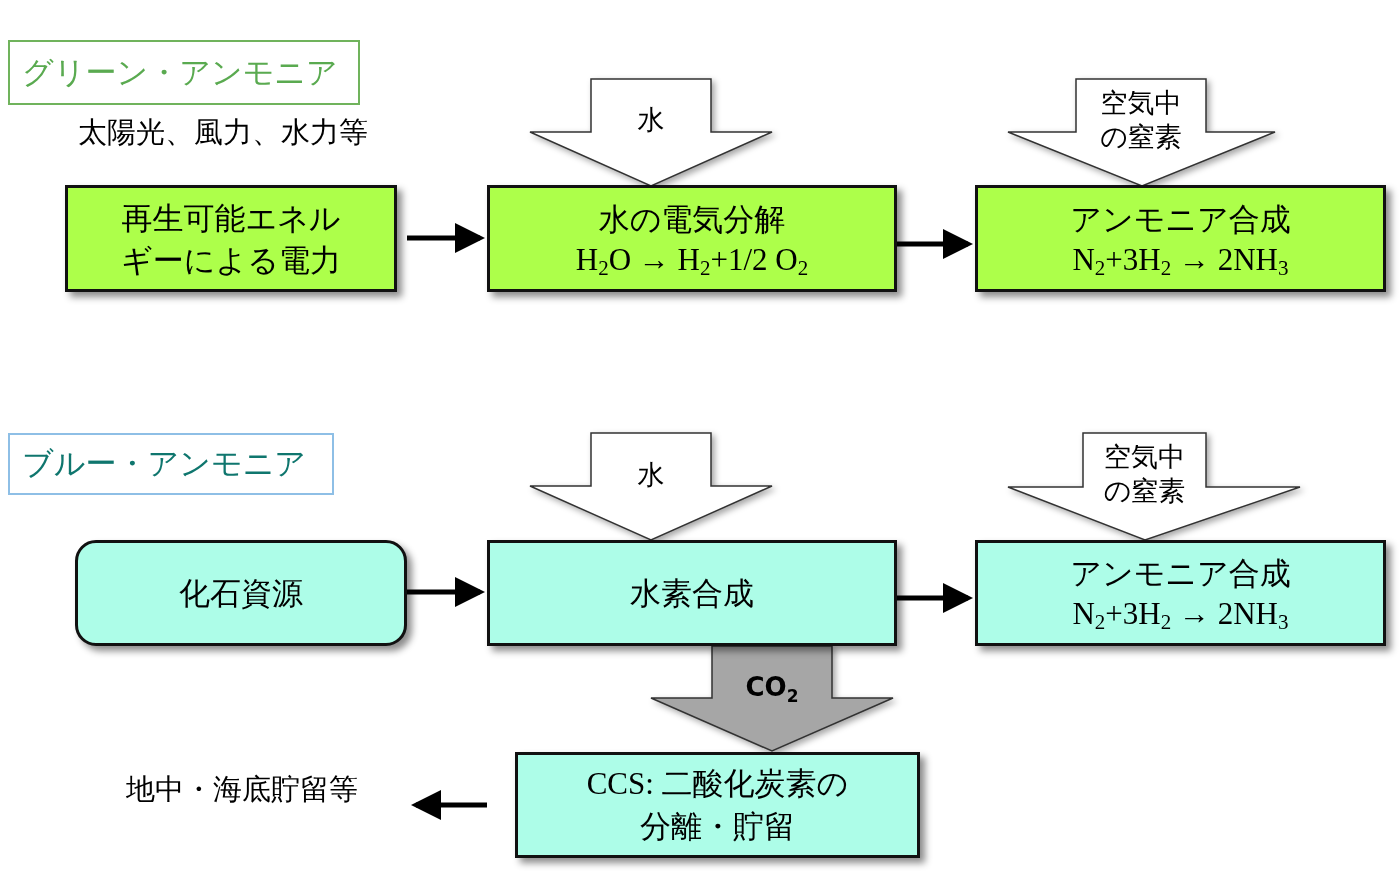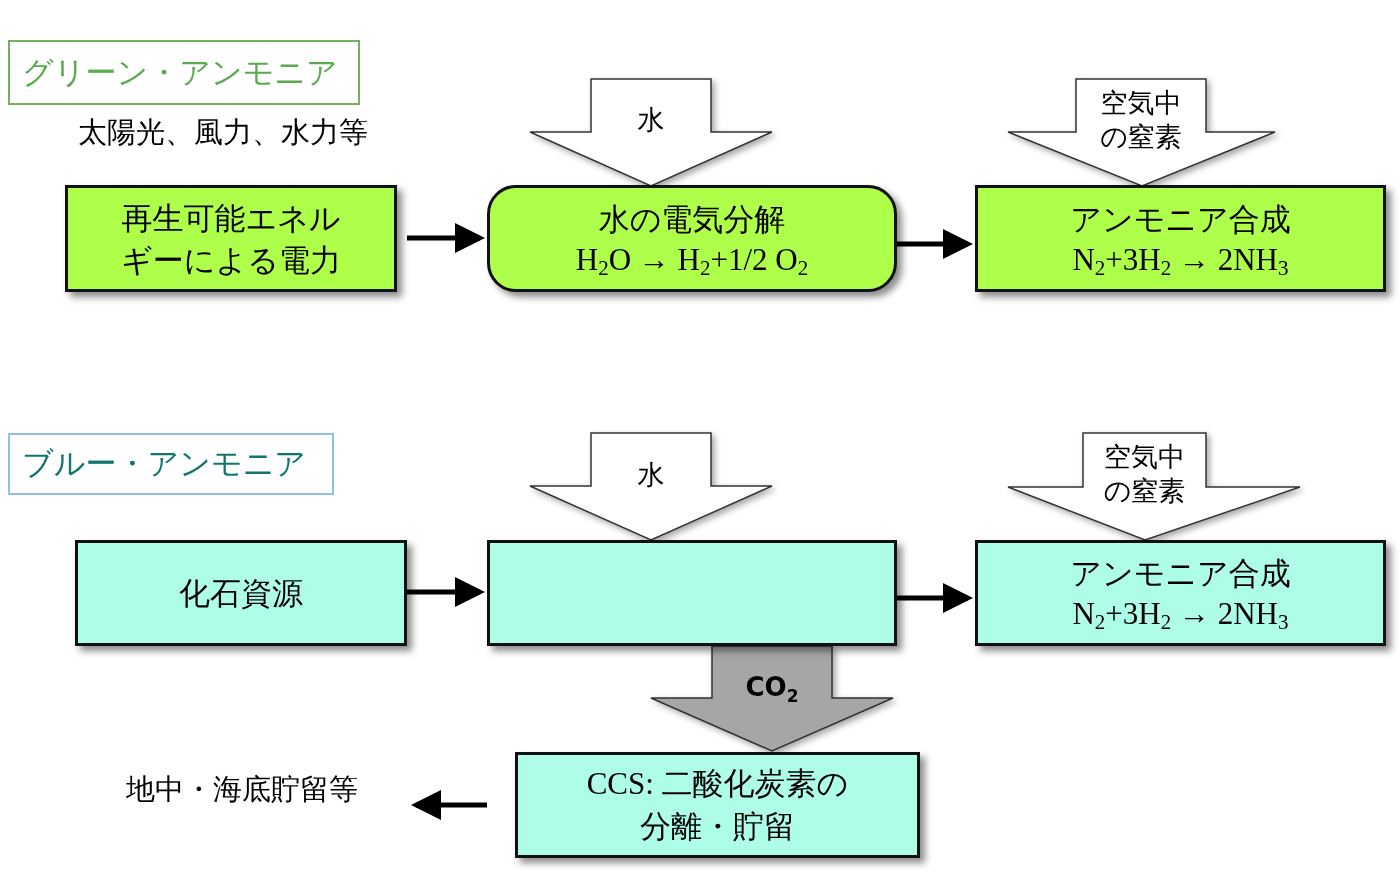--- a/index.html
+++ b/index.html
@@ -56,41 +56,42 @@
   <span>ブルー・アンモニア</span>
 </div>
 
 <div class="plain" style="left:78px; top:114px;">太陽光、風力、水力等</div>
 
 <div class="box green" style="left:65px; top:185px; width:332px; height:107px;">
   <div class="jp">再生可能エネル</div>
   <div class="jp">ギーによる電力</div>
 </div>
 
-<div class="box green" style="left:487px; top:185px; width:410px; height:107px;border-radius:29px;">
+<div class="box green" style="left:487px; top:185px; width:410px; height:107px;">
   <div class="jp">水の電気分解</div>
   <div class="eq">H<sub>2</sub>O → H<sub>2</sub>+1/2 O<sub>2</sub></div>
 </div>
 
 <div class="box green" style="left:975px; top:185px; width:411px; height:107px;">
   <div class="jp">アンモニア合成</div>
   <div class="eq">N<sub>2</sub>+3H<sub>2</sub> → 2NH<sub>3</sub></div>
 </div>
 
 <div class="arrow-text" style="left:591px; top:103px; width:120px;">水</div>
 <div class="arrow-text" style="left:1076px; top:86px; width:130px;">
   <div>空気中</div>
   <div>の窒素</div>
 </div>
 
-<div class="box cyan" style="left:75px; top:540px; width:332px; height:106px;">
+<div class="box cyan" style="left:75px; top:540px; width:332px; height:106px;border-radius:21px;">
   <div class="jp">化石資源</div>
 </div>
 
 <div class="box cyan" style="left:487px; top:540px; width:410px; height:106px;">
+  <div class="jp">水素合成</div>
 </div>
 
 <div class="box cyan" style="left:975px; top:540px; width:411px; height:106px;">
   <div class="jp">アンモニア合成</div>
   <div class="eq">N<sub>2</sub>+3H<sub>2</sub> → 2NH<sub>3</sub></div>
 </div>
 
 <div class="arrow-text" style="left:591px; top:458px; width:120px;">水</div>
 <div class="arrow-text" style="left:1083px; top:440px; width:123px;">
   <div>空気中</div>

